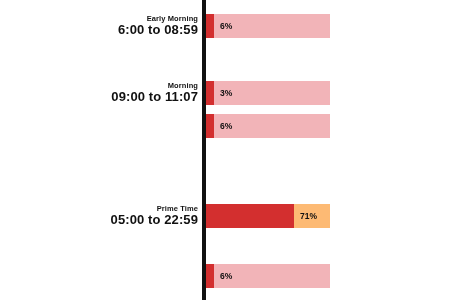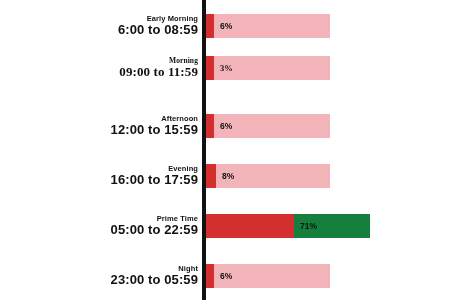--- a/index.html
+++ b/index.html
@@ -110,68 +110,50 @@
     <div class="row-label">
       <span class="lab-name">Early Morning</span>
       <span class="lab-range">6:00 to 08:59</span>
     </div>
     <div class="bar-track" style="background: rgb(242, 180, 184);">
       <div class="bar-fill" style="background: rgb(211, 47, 47); width: 8px;"></div>
       <div class="bar-value" style="left: 14px; color: rgb(17, 17, 17);">6%</div>
     </div>
   </div>
 
-  <div class="bar-row" style="top:56px;font-family:Liberation Serif, serif;">
+  <div class="bar-row" style="top:81px;">
     <div class="row-label">
       <span class="lab-name">Morning</span>
-      <span class="lab-range">09:00 to 11:59</span>
+      <span class="lab-range">09:00 to 11:07</span>
     </div>
     <div class="bar-track" style="background: rgb(242, 180, 184);">
       <div class="bar-fill" style="background: rgb(211, 47, 47); width: 8px;"></div>
       <div class="bar-value" style="left: 14px; color: rgb(17, 17, 17);">3%</div>
     </div>
   </div>
 
   <div class="bar-row" style="top:114px;">
-    <div class="row-label">
-      <span class="lab-name">Afternoon</span>
-      <span class="lab-range">12:00 to 15:59</span>
-    </div>
     <div class="bar-track" style="background: rgb(242, 180, 184);">
       <div class="bar-fill" style="background: rgb(211, 47, 47); width: 8px;"></div>
       <div class="bar-value" style="left: 14px; color: rgb(17, 17, 17);">6%</div>
     </div>
   </div>
 
-  <div class="bar-row" style="top:164px;">
-    <div class="row-label">
-      <span class="lab-name">Evening</span>
-      <span class="lab-range">16:00 to 17:59</span>
-    </div>
-    <div class="bar-track" style="background: rgb(242, 180, 184);">
-      <div class="bar-fill" style="background: rgb(211, 47, 47); width: 9.92px;"></div>
-      <div class="bar-value" style="left: 15.92px; color: rgb(17, 17, 17);">8%</div>
-    </div>
-  </div>
 
-  <div class="bar-row" style="top:214px;">
+  <div class="bar-row" style="top:204px;">
     <div class="row-label">
       <span class="lab-name">Prime Time</span>
       <span class="lab-range">05:00 to 22:59</span>
     </div>
-    <div class="bar-track" style="background: #15803d; padding-left: 40px;">
+    <div class="bar-track" style="background: #fdba74;">
       <div class="bar-fill" style="background: rgb(211, 47, 47); width: 88.04px;"></div>
       <div class="bar-value" style="left: 94.04px; color: rgb(17, 17, 17);">71%</div>
     </div>
   </div>
 
   <div class="bar-row" style="top:264px;">
-    <div class="row-label">
-      <span class="lab-name">Night</span>
-      <span class="lab-range">23:00 to 05:59</span>
-    </div>
     <div class="bar-track" style="background: rgb(242, 180, 184);">
       <div class="bar-fill" style="background: rgb(211, 47, 47); width: 8px;"></div>
       <div class="bar-value" style="left: 14px; color: rgb(17, 17, 17);">6%</div>
     </div>
   </div>
 
 </div>
 
 </body></html>

